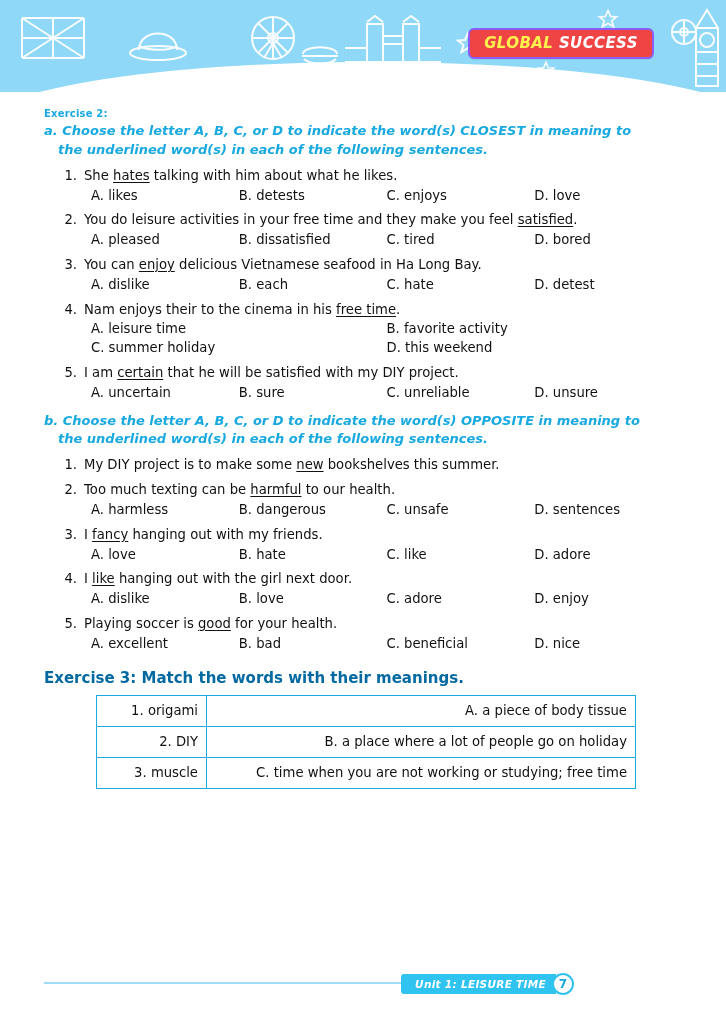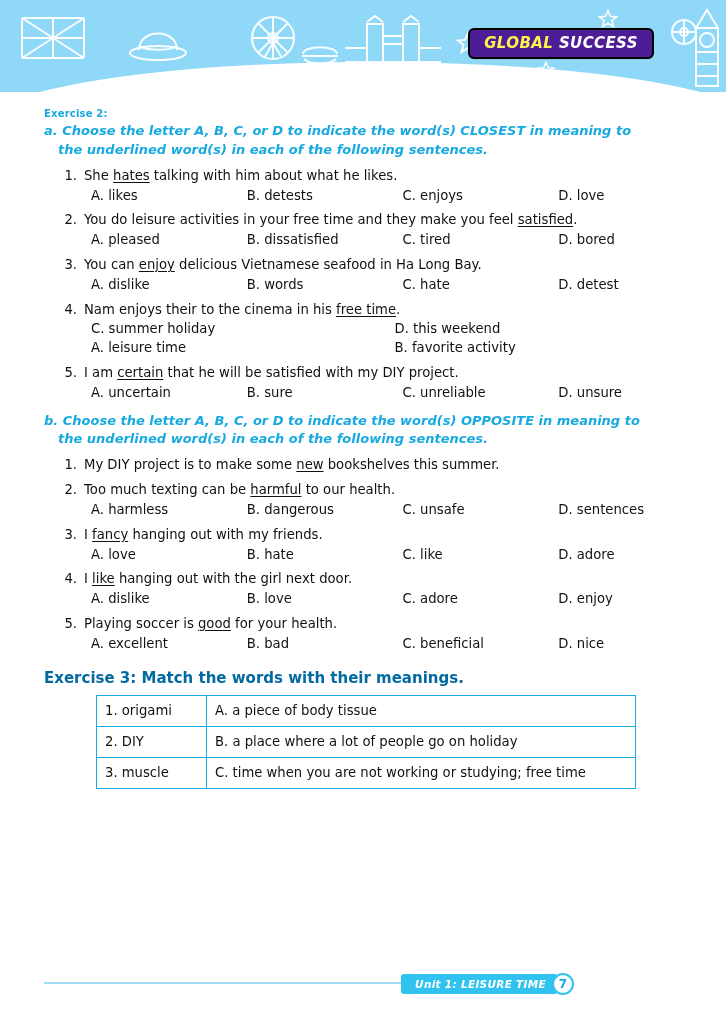--- a/index.html
+++ b/index.html
@@ -47,22 +47,22 @@
     fill: none;
     stroke-width: 2;
     opacity: .95;
   }
 
   
   .brand {
     position: absolute;
     right: 72px;
     top: 28px;
-    background: #4c1d95;
-    border: 2px solid #000000;
+    background: #ef4444;
+    border: 2px solid #8b5cf6;
     border-radius: 6px;
     padding: 4px 14px 5px 14px;
     color: #ffffff;
     font-weight: bold;
     font-style: italic;
     font-size: 15px;
     letter-spacing: .4px;
     white-space: nowrap;
     box-shadow: 0 1px 0 rgba(0,0,0,.06);
   }
@@ -107,32 +107,32 @@
   .q .num { width: 22px; flex: 0 0 22px; text-align: right; padding-right: 7px; }
   .q .txt { flex: 1; }
   .q u { text-underline-offset: 2px; }
 
   .opts {
     display: flex;
     font-size: 13.2px;
     line-height: 1.35;
     padding-left: 47px;
     margin: 1px 0 0 0;
-    gap: 8px;
   }
   .opts .o { flex: 0 0 25%; }
   .opts.two .o { flex: 0 0 50%; }
 
   .gap { height: 10px; }
 
   
   table.match {
     border-collapse: collapse;
     margin-left: 52px;
     width: 540px;
+    text-align: right;
   }
   table.match td {
     border: 1.6px solid #17a9e0;
     font-size: 13.2px;
     padding: 6px 8px 7px 8px;
     height: 31px;
     vertical-align: middle;
   }
   table.match td.left { width: 110px; }
 
@@ -296,36 +296,36 @@
     <span class="o">C. tired</span>
     <span class="o">D. bored</span>
   </div>
 
   <div class="q">
     <span class="num">3.</span>
     <span class="txt"><span>You can </span><u>enjoy</u><span> delicious Vietnamese seafood in Ha Long Bay.</span></span>
   </div>
   <div class="opts">
     <span class="o">A. dislike</span>
-    <span class="o">B. words</span>
+    <span class="o">B. each</span>
     <span class="o">C. hate</span>
     <span class="o">D. detest</span>
   </div>
 
   <div class="q">
     <span class="num">4.</span>
     <span class="txt"><span>Nam enjoys their to the cinema in his </span><u>free time</u><span>.</span></span>
+  </div>
+  <div class="opts two">
+    <span class="o">A. leisure time</span>
+    <span class="o">B. favorite activity</span>
   </div>
   <div class="opts two">
     <span class="o">C. summer holiday</span>
     <span class="o">D. this weekend</span>
-  </div>
-  <div class="opts two">
-    <span class="o">A. leisure time</span>
-    <span class="o">B. favorite activity</span>
   </div>
 
   <div class="q">
     <span class="num">5.</span>
     <span class="txt"><span>I am </span><u>certain</u><span> that he will be satisfied with my DIY project.</span></span>
   </div>
   <div class="opts">
     <span class="o">A. uncertain</span>
     <span class="o">B. sure</span>
     <span class="o">C. unreliable</span>

